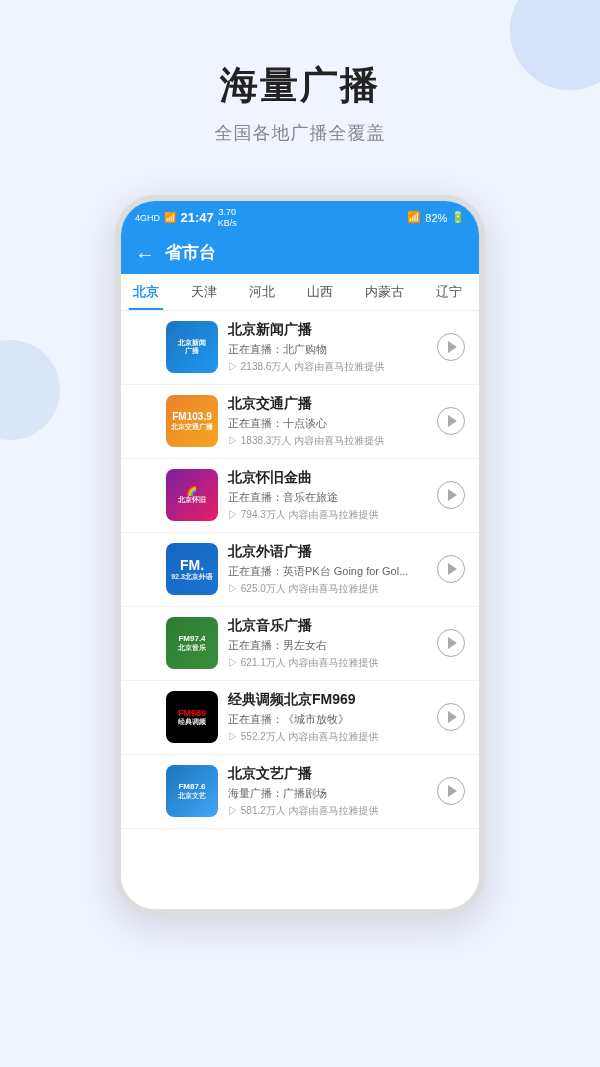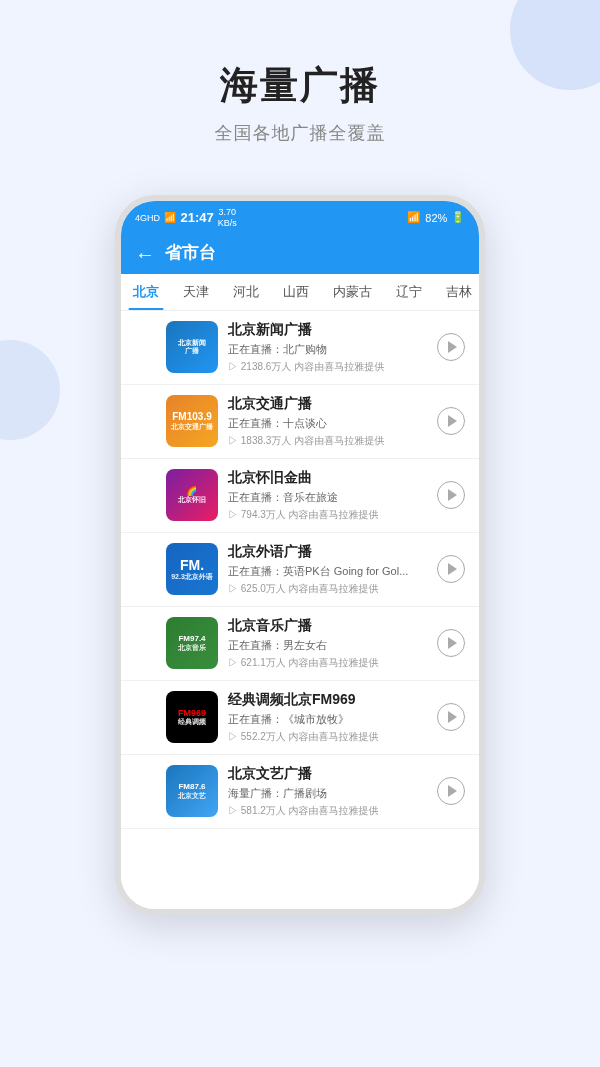--- a/index.html
+++ b/index.html
@@ -126,20 +126,21 @@
       font-size: 17px;
       font-weight: 700;
     }
 
     
     .tab-bar {
       display: flex;
       border-bottom: 1px solid #eee;
       background: #fff;
       overflow-x: hidden;
+      gap: 8px;
     }
     .tab-item {
       padding: 9px 12px;
       font-size: 13px;
       color: #555;
       white-space: nowrap;
       cursor: pointer;
       position: relative;
     }
     .tab-item.active {

